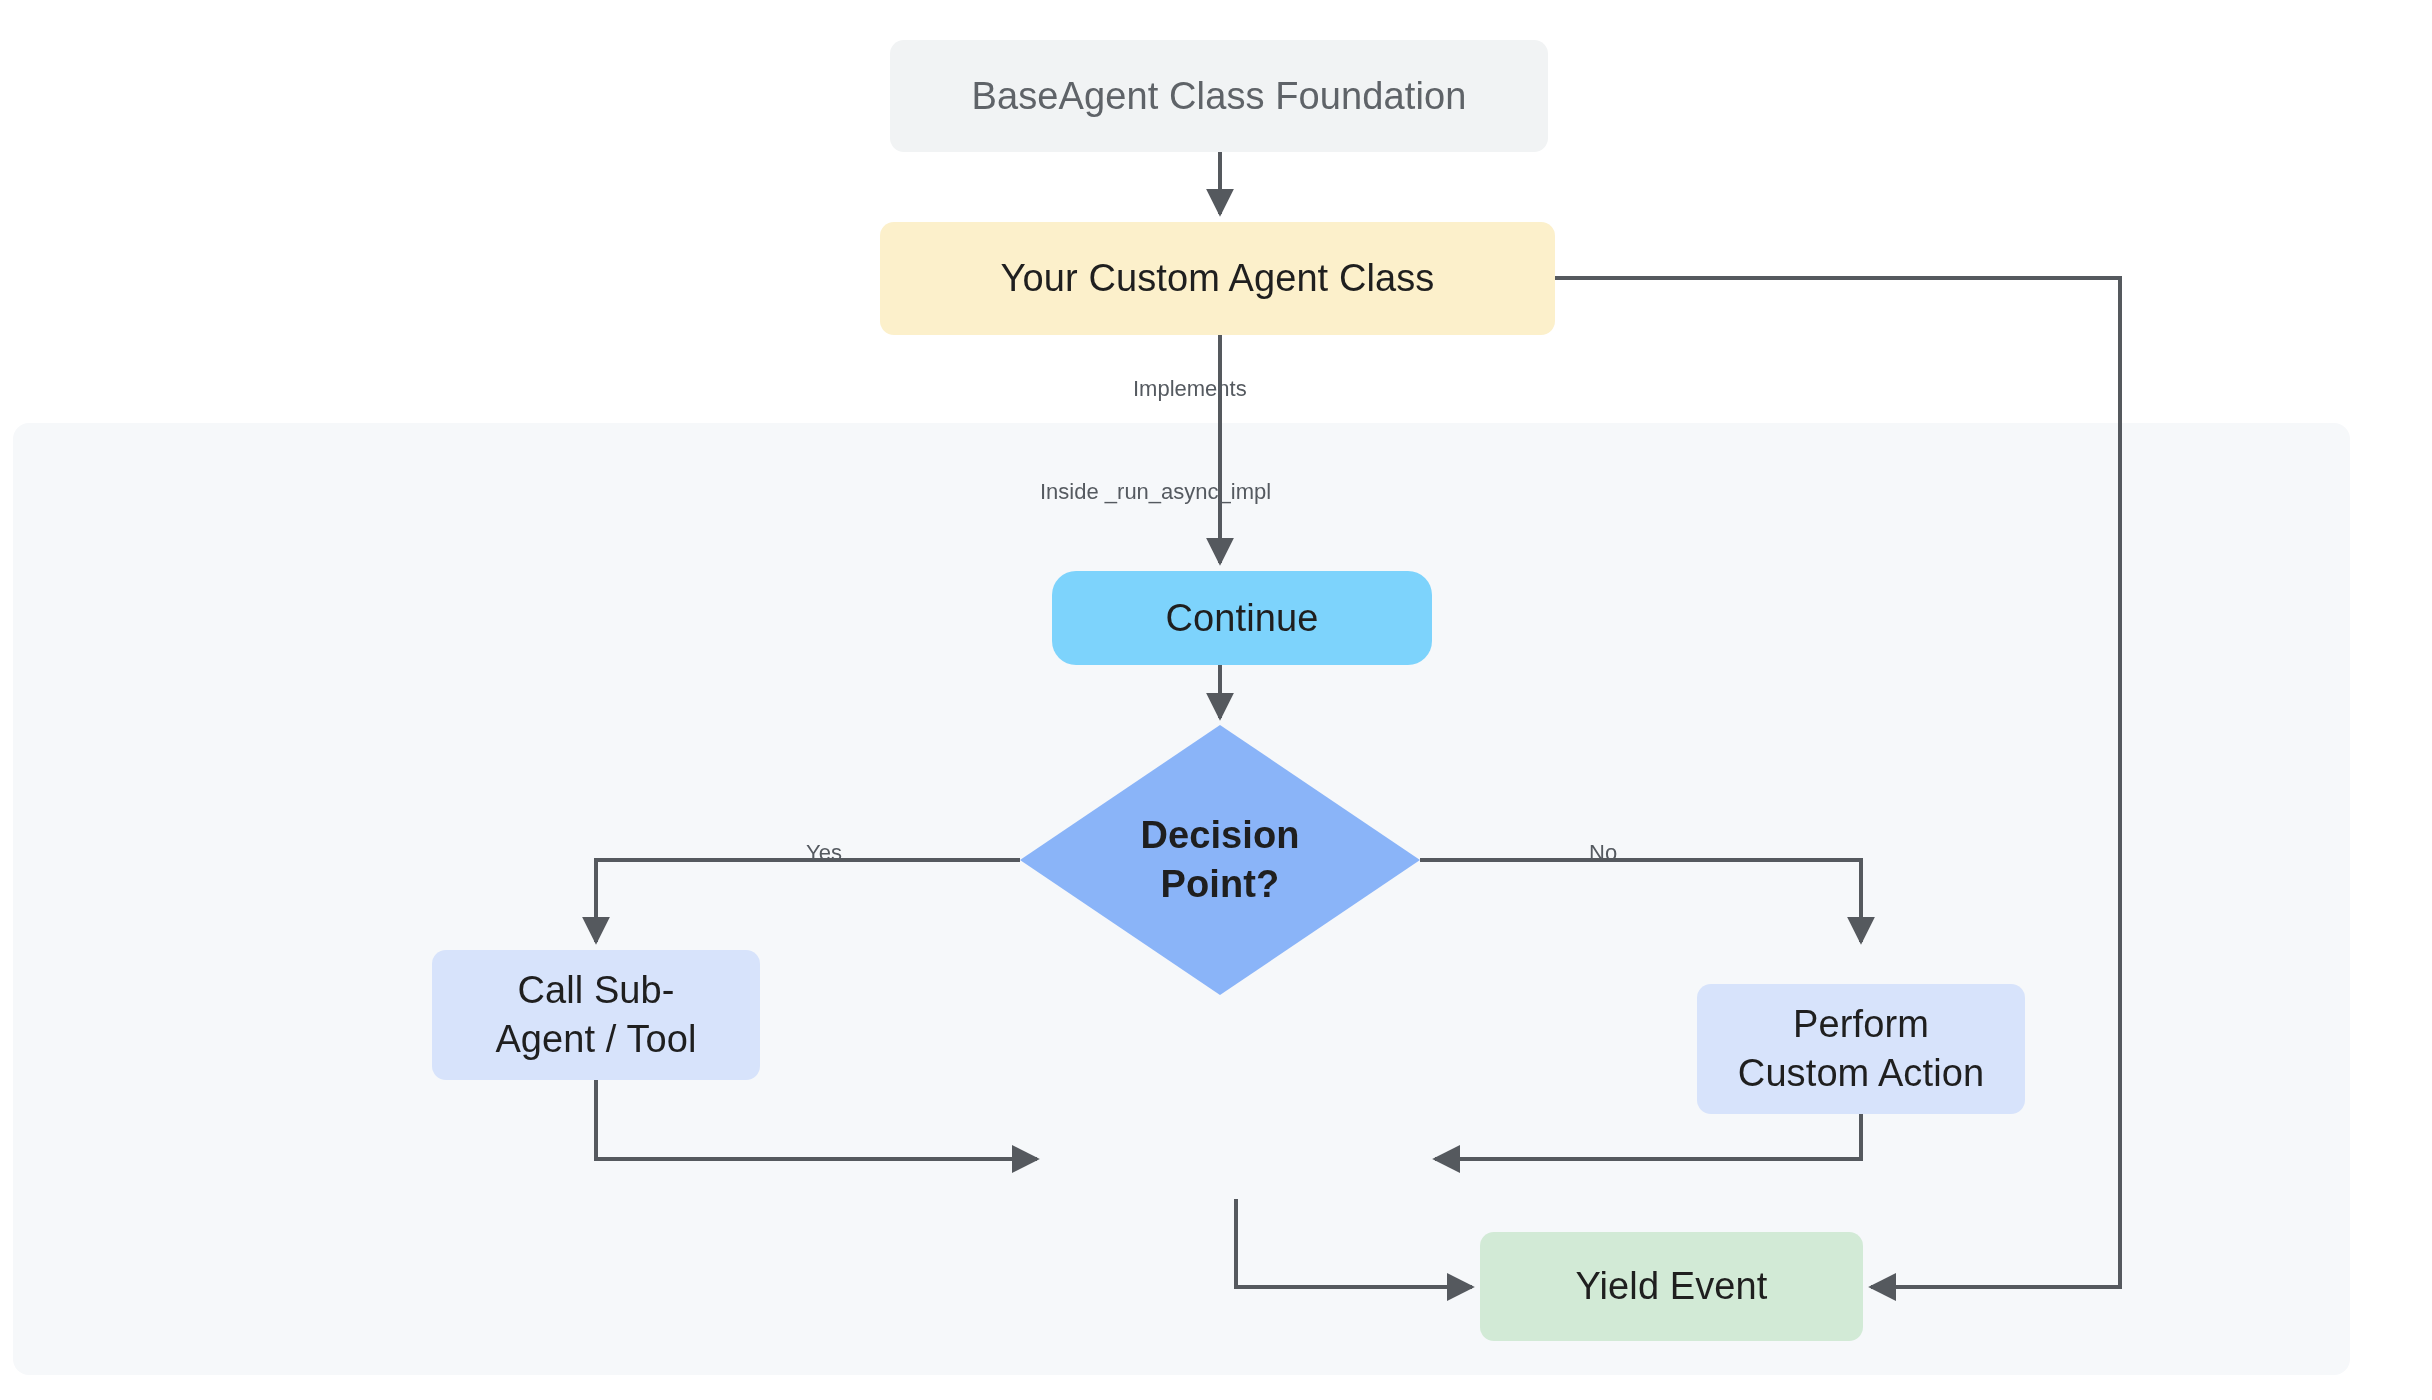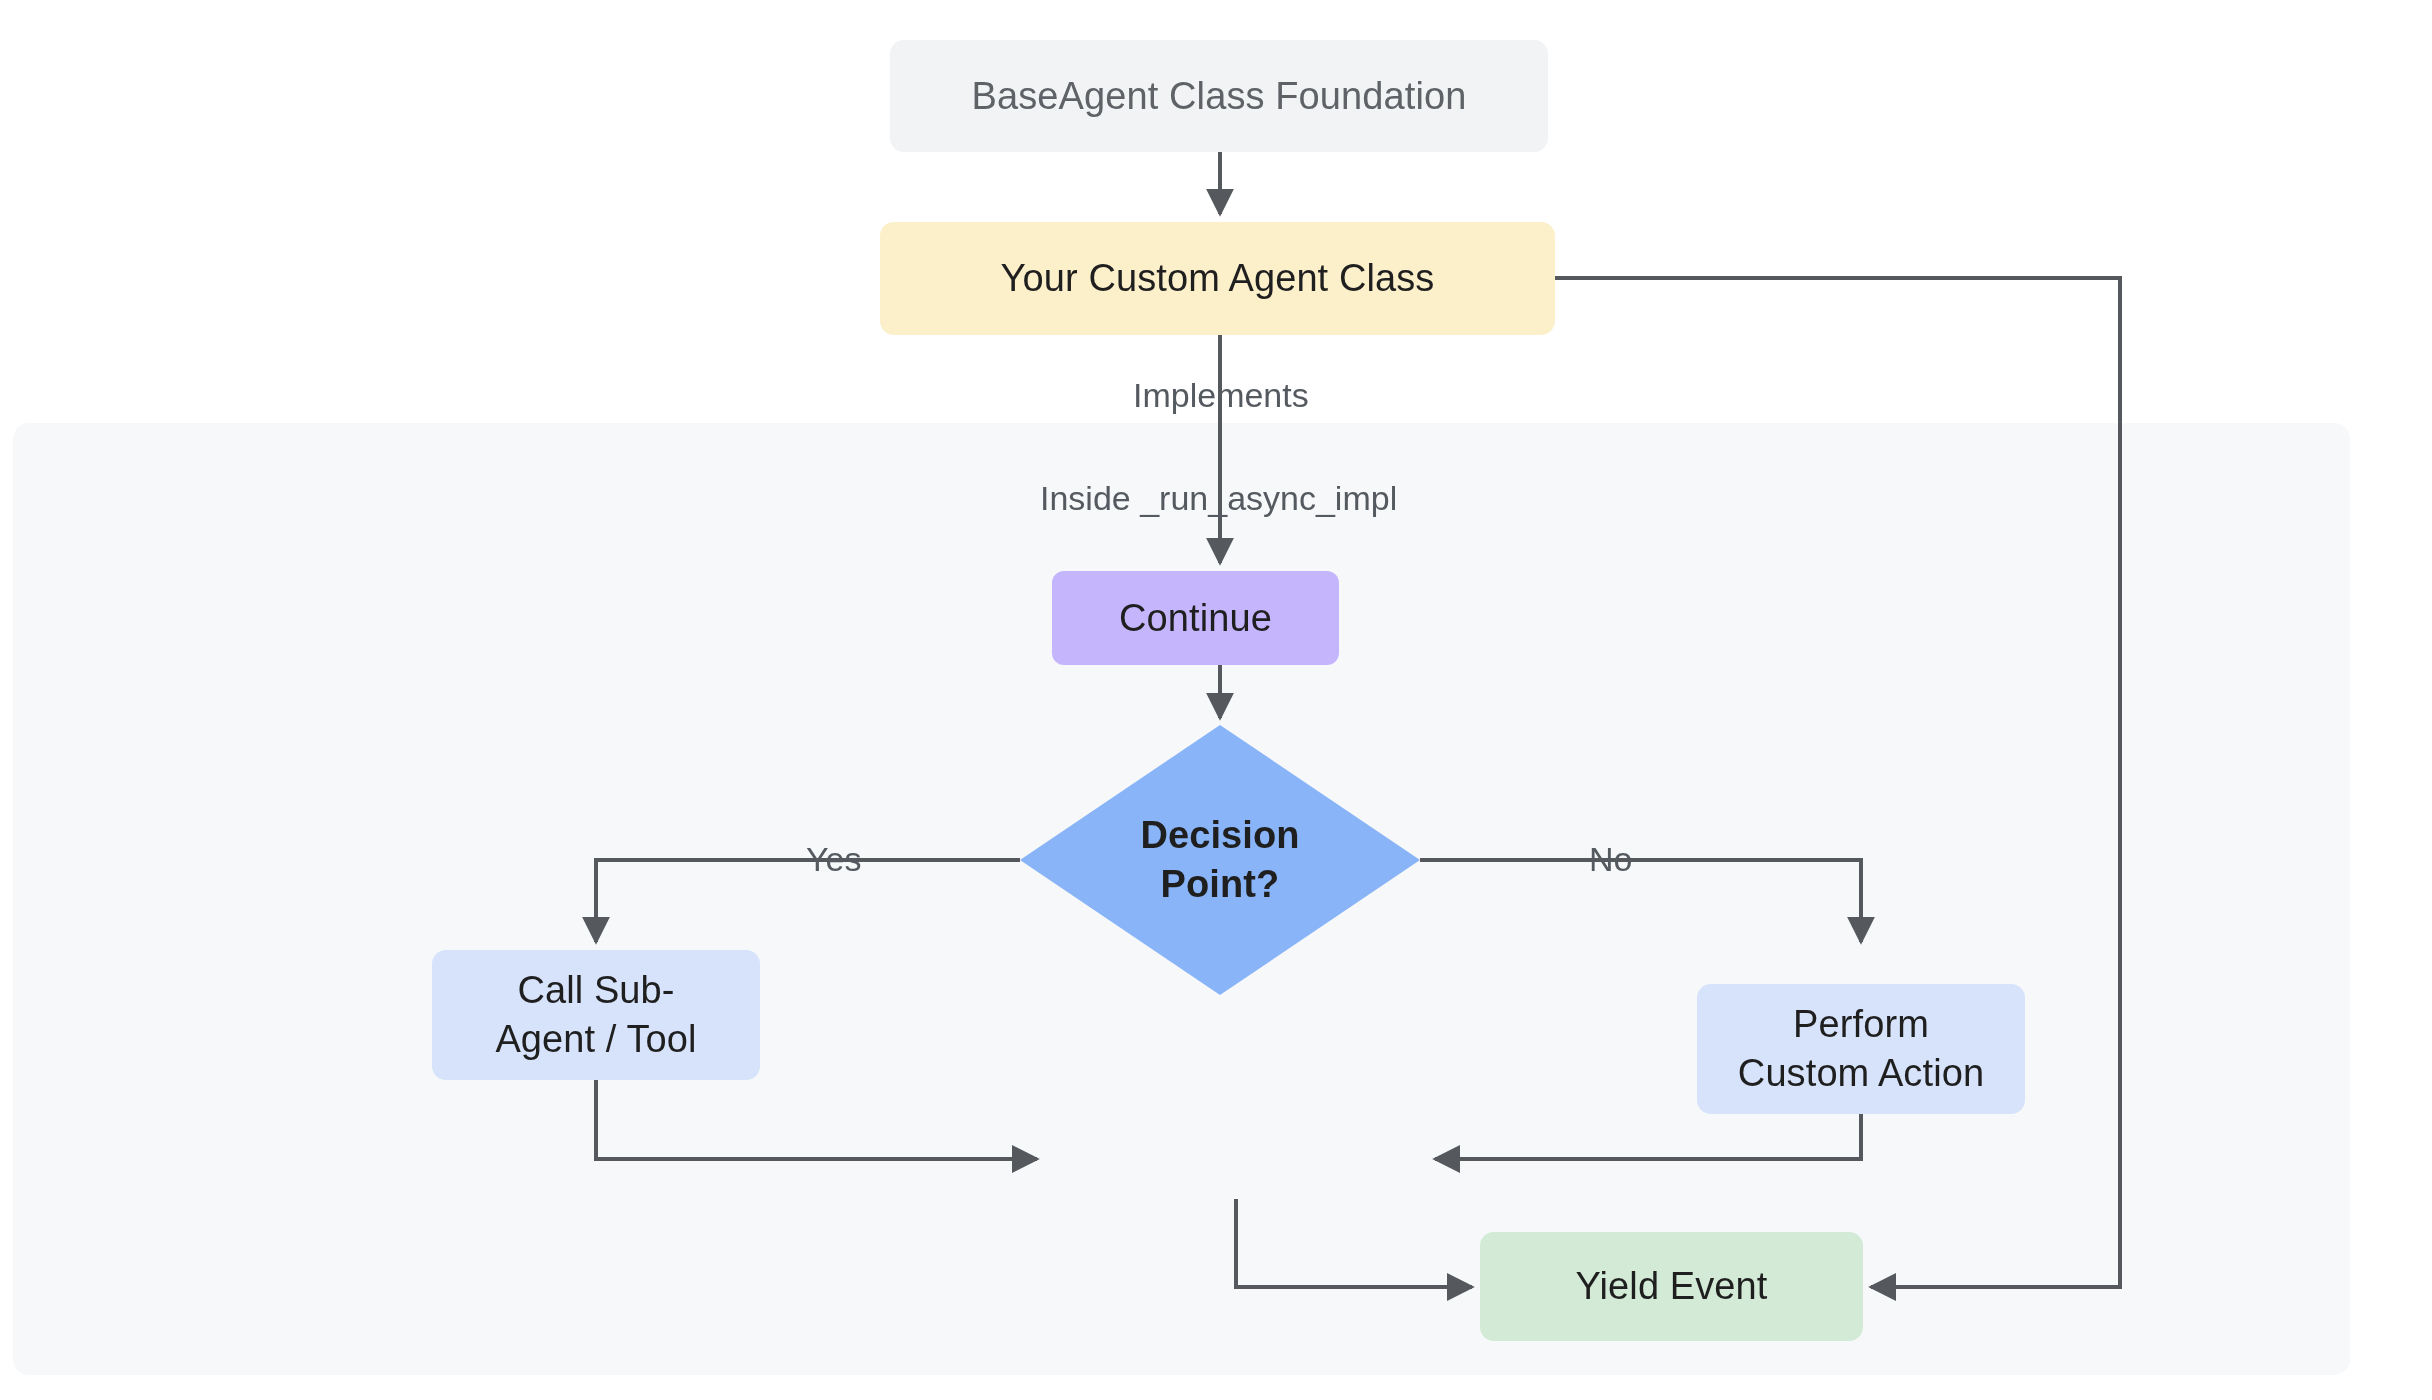--- a/index.html
+++ b/index.html
@@ -53,23 +53,23 @@
   .node-base {
     left: 890px; top: 40px; width: 658px; height: 112px;
     background: #f1f3f4;
     color: #5f6368;
   }
   .node-custom {
     left: 880px; top: 222px; width: 675px; height: 113px;
     background: #fcf0cb;
   }
   .node-continue {
-    left: 1052px; top: 571px; width: 287px; height: 94px;
-    background: #c4b5fd;
-    border-radius: 12px;
+    left: 1052px; top: 571px; width: 380px; height: 94px;
+    background: #7dd3fc;
+    border-radius: 24px;
   }
   .node-decision {
     left: 1020px; top: 725px; width: 400px; height: 270px;
     background: transparent;
     border-radius: 0;
   }
   .diamond-shape {
     position: absolute;
     left: 0; top: 0; width: 100%; height: 100%;
     background: #8ab4f8;
@@ -92,21 +92,21 @@
     left: 1045px; top: 1092px; width: 382px; height: 107px;
     background: #d7e3fb;
   }
   .node-yield {
     left: 1480px; top: 1232px; width: 383px; height: 109px;
     background: #d2ead6;
   }
   .edge-label {
     position: absolute;
     color: #555a60;
-    font-size: 34px;
+    font-size: 22px;
     line-height: 1;
     white-space: nowrap;
     background: transparent;
   }
   .lbl-implements { left: 1133px; top: 378px; }
   .lbl-inside     { left: 1040px; top: 481px; }
   .lbl-yes        { left: 806px;  top: 842px; text-align: right; }
   .lbl-no         { left: 1589px; top: 842px; }
 </style>
 </head>

